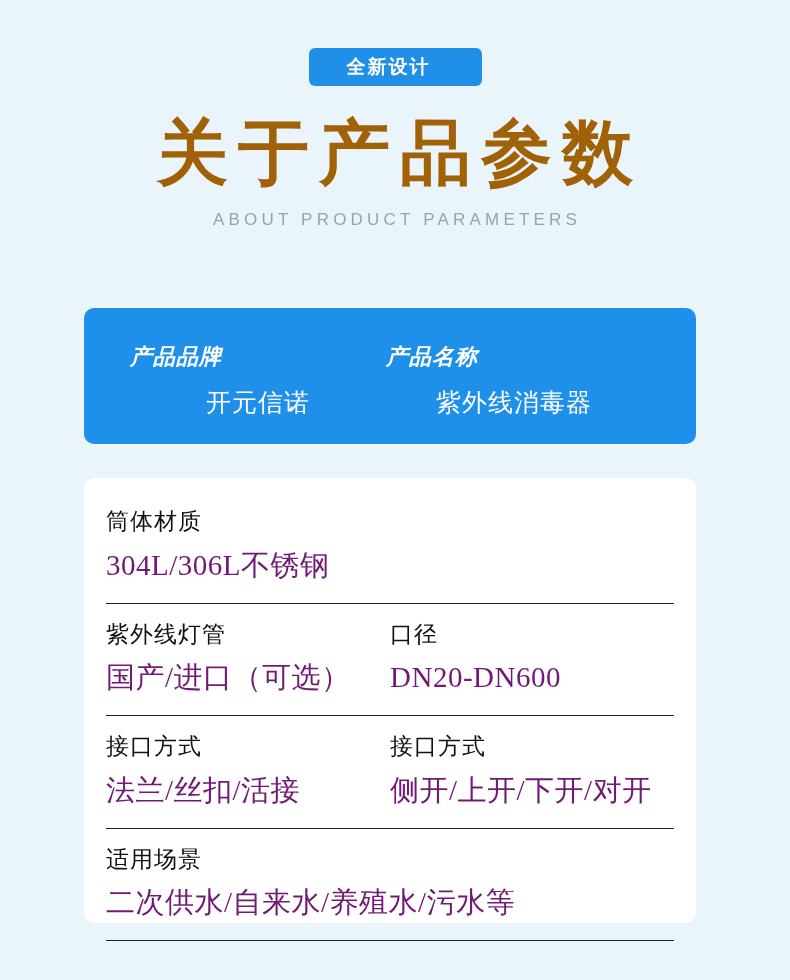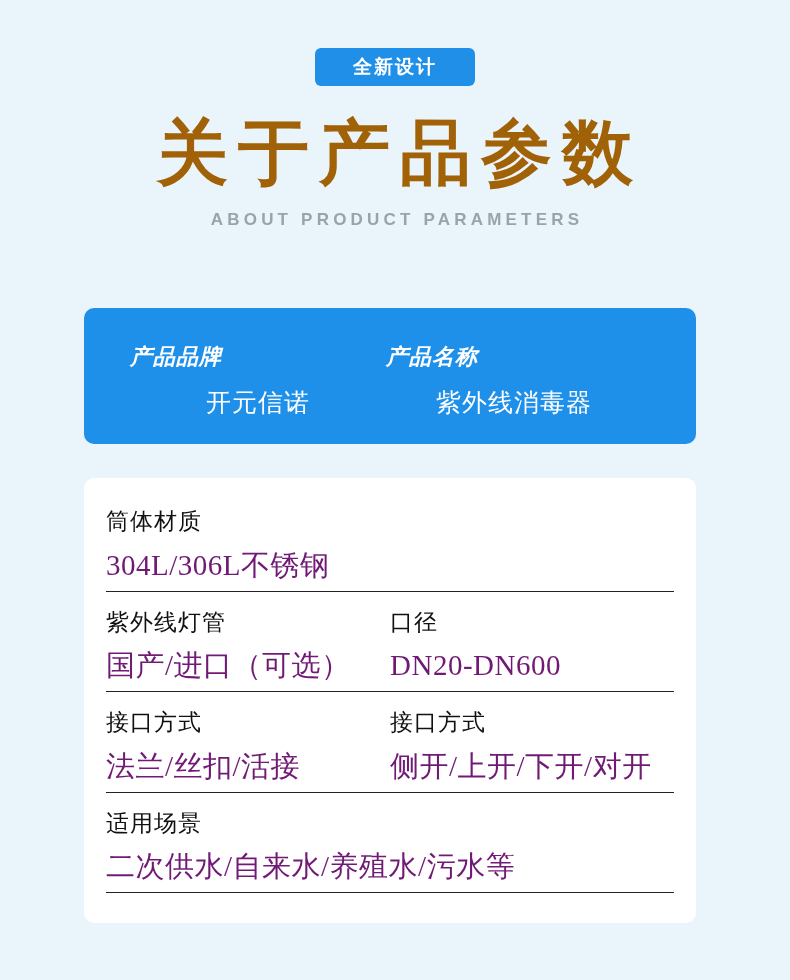--- a/index.html
+++ b/index.html
@@ -26,41 +26,41 @@
     padding-top: 48px;
     text-align: center;
   }
   .badge {
     display: inline-block;
     background: #1f8fe8;
     color: #ffffff;
     font-size: 19px;
     font-weight: bold;
     letter-spacing: 2px;
-    padding: 9px 38px 10px 38px;
+    padding: 9px 51px 10px 38px;
     border-radius: 6px;
     line-height: 1;
   }
   .main-title {
     margin-top: 28px;
     font-family: "Liberation Serif", serif;
     font-weight: bold;
     font-size: 71px;
     color: #a16207;
     letter-spacing: 10px;
     text-indent: 10px;
     line-height: 1.1;
   }
   .sub-title {
     margin-top: 18px;
     font-size: 17px;
     color: #9aa3ab;
     letter-spacing: 4.2px;
     text-indent: 4px;
-    font-weight: bold;
+    font-weight: normal;
   }
 
   
   .blue-card {
     position: absolute;
     left: 84px;
     top: 308px;
     width: 612px;
     height: 136px;
     background: #1f90ea;
@@ -101,21 +101,21 @@
     width: 612px;
     height: 445px;
     background: #ffffff;
     border-radius: 10px;
     box-sizing: border-box;
     padding: 30px 22px 0 22px;
   }
   .spec-row {
     display: flex;
     border-bottom: 1.6px solid #222222;
-    padding-bottom: 8px;
+    padding-bottom: 20px;
     margin-bottom: 17px;
   }
   .spec-row:last-child {
     margin-bottom: 0;
   }
   .spec-cell {
     width: 50%;
     box-sizing: border-box;
     padding-right: 8px;
   }

